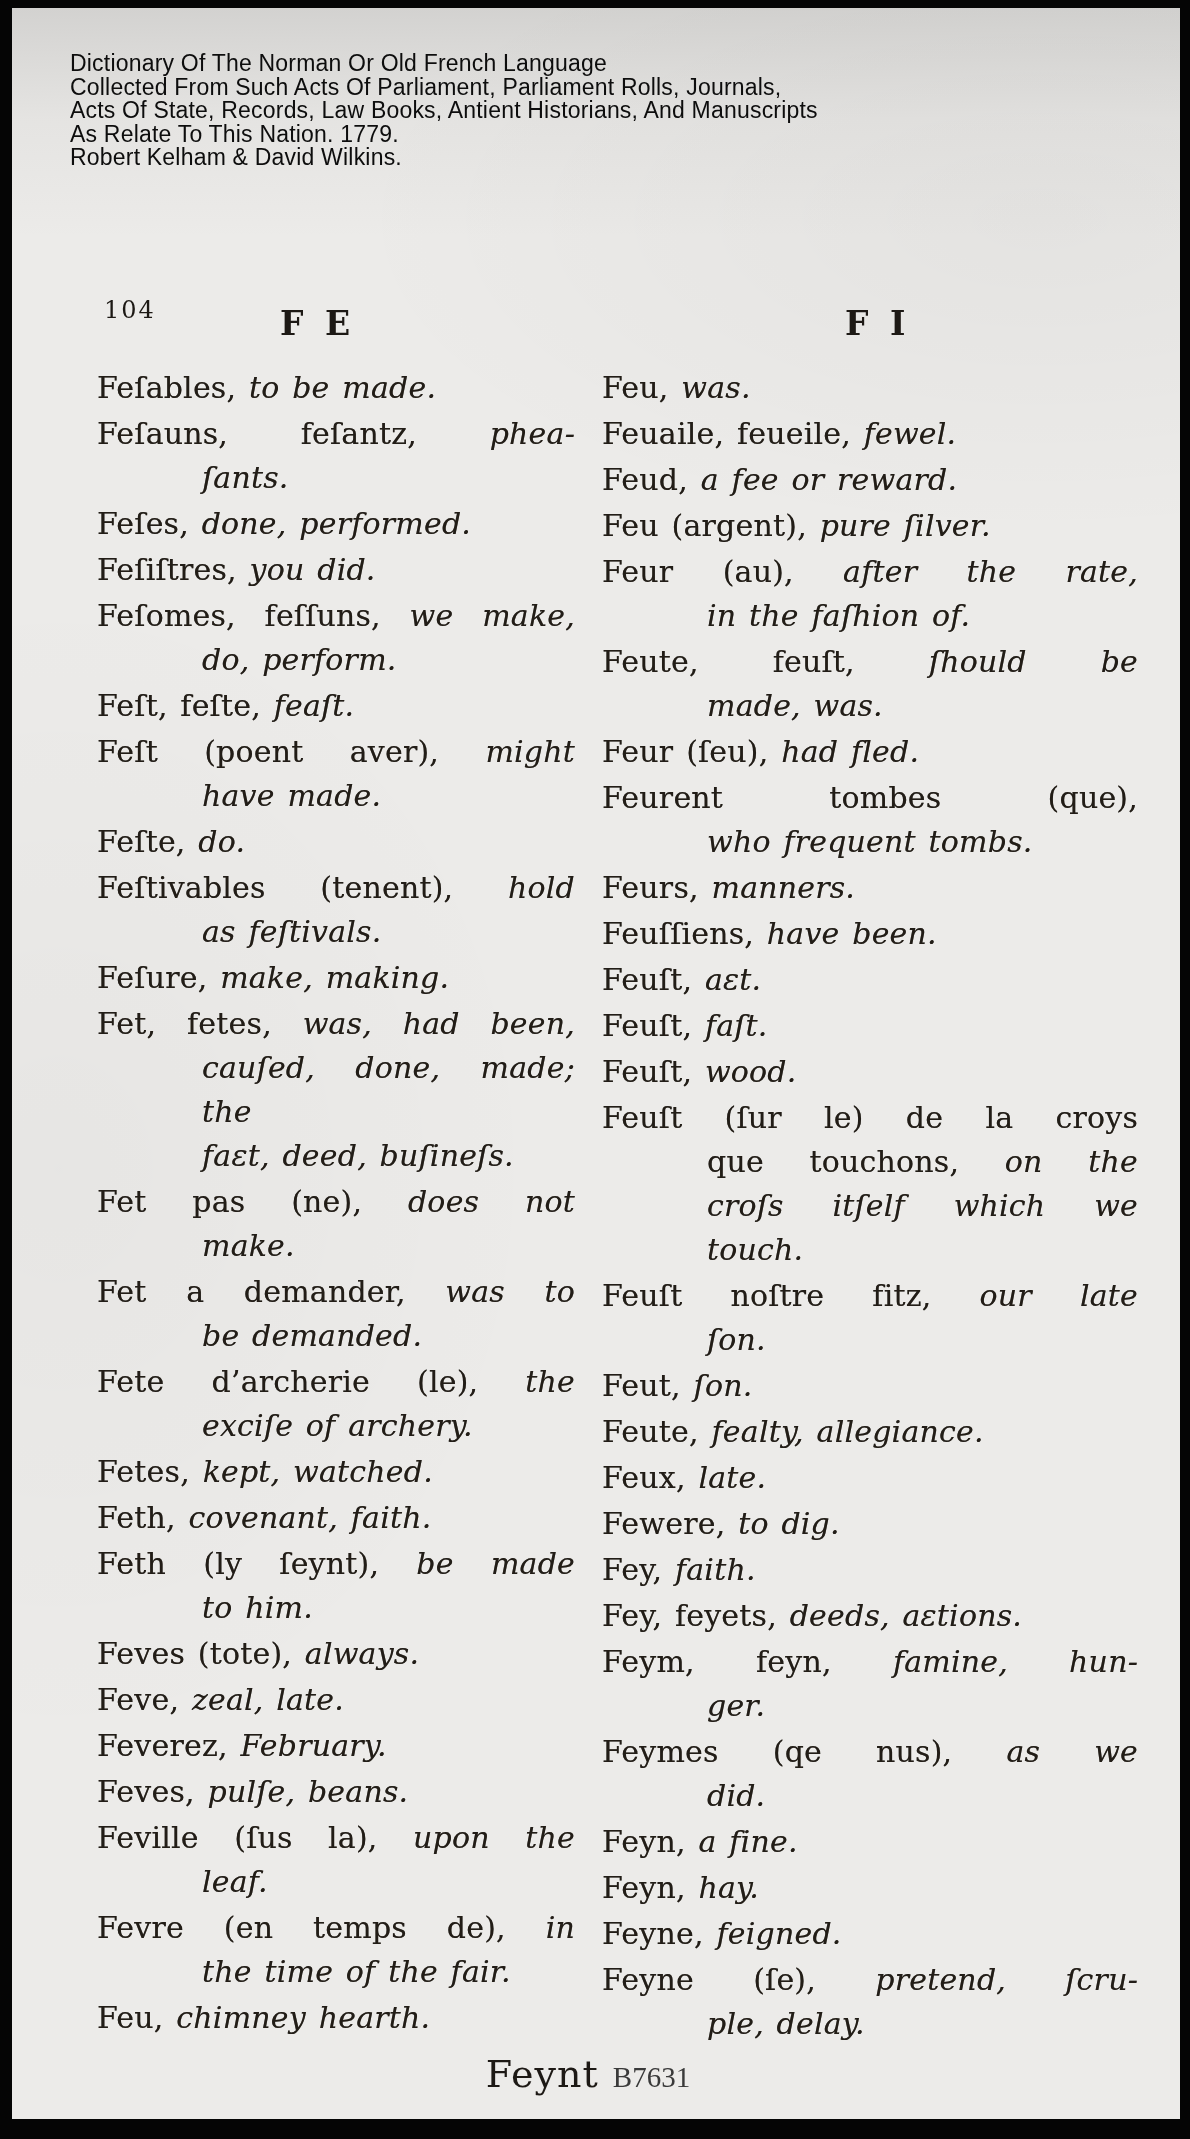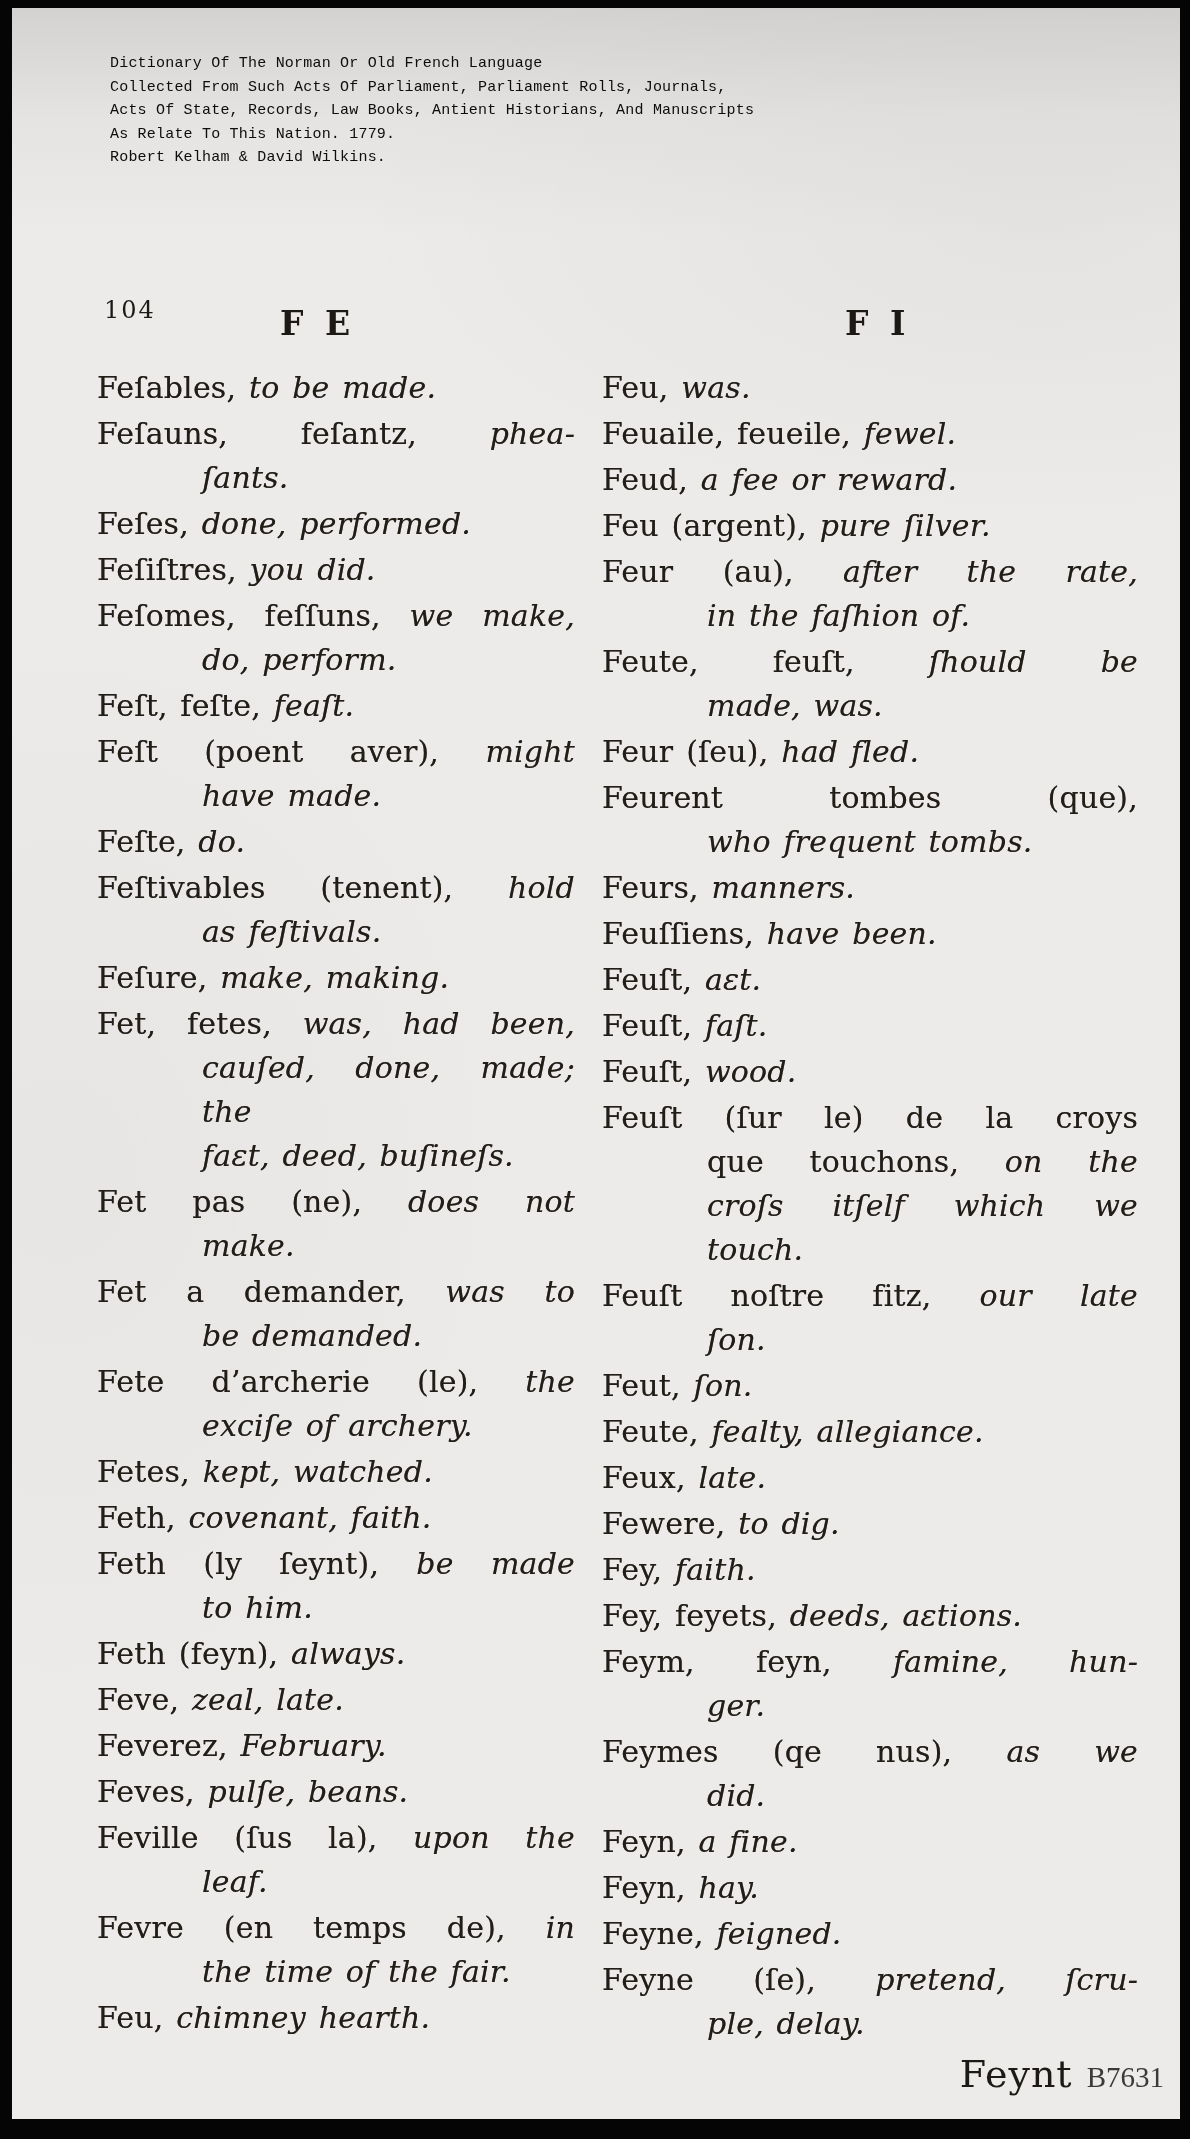--- a/index.html
+++ b/index.html
@@ -15,23 +15,23 @@
     box-sizing:border-box;
     overflow:hidden;
     background:
       linear-gradient(180deg, rgba(110,110,108,0.20) 0px, rgba(110,110,108,0.06) 110px, rgba(0,0,0,0) 230px),
       radial-gradient(ellipse 700px 320px at 88% 10%, rgba(0,0,0,0.035), rgba(0,0,0,0)),
       radial-gradient(ellipse 500px 600px at 4% 55%, rgba(0,0,0,0.025), rgba(0,0,0,0)),
       #ecebe9;
   }
   
   .annotation{
-    margin:44px 0 0 98px;
-    font-family:Liberation Mono, monospace;
-    font-size:15px;
+    margin:44px 0 0 58px;
+    font-family:Liberation Sans, sans-serif;
+    font-size:23px;
     line-height:23.5px;
     color:#0d0d0d;
     letter-spacing:0.2px;
   }
   
   .page-head{
     position:relative;
     margin-top:122px;
     height:42px;
     font-family:"DejaVu Serif",serif;
@@ -67,21 +67,21 @@
     letter-spacing:0.2px;
     text-shadow:0 0 0.5px rgba(20,16,10,0.55);
   }
   .line{display:block;text-align:justify;}
   .entry .line:not(:first-child){padding-left:105px;}
   .entry .line:not(:last-child){text-align-last:justify;}
   .term{font-style:normal;}
   .gloss{font-style:italic;}
   
   .catchword-row{
-    display:flex;justify-content:flex-end;align-items:baseline;
+    display:flex;justify-content:center;align-items:baseline;
     gap:14px;padding-right:16px;margin-top:4px;
   }
   .catchword{
     font-family:"DejaVu Serif",serif;
     font-size:38px;color:#1d1915;
     letter-spacing:1px;
   }
   .watermark{
     font-family:Liberation Serif, serif;
     font-size:29px;color:#3a3a3a;
@@ -164,21 +164,21 @@
             <span class="line"><span class="term">Fetes,</span> <span class="gloss">kept, watched.</span></span>
           </p>
           <p class="entry">
             <span class="line"><span class="term">Feth,</span> <span class="gloss">covenant, faith.</span></span>
           </p>
           <p class="entry">
             <span class="line"><span class="term">Feth (ly ſeynt),</span> <span class="gloss">be made</span></span>
             <span class="line"><span class="gloss">to him.</span></span>
           </p>
           <p class="entry">
-            <span class="line"><span class="term">Feth (feyn),</span> <span class="gloss">always.</span></span>
+            <span class="line"><span class="term">Feves (tote),</span> <span class="gloss">always.</span></span>
           </p>
           <p class="entry">
             <span class="line"><span class="term">Feve,</span> <span class="gloss">zeal, late.</span></span>
           </p>
           <p class="entry">
             <span class="line"><span class="term">Feverez,</span> <span class="gloss">February.</span></span>
           </p>
           <p class="entry">
             <span class="line"><span class="term">Feves,</span> <span class="gloss">pulſe, beans.</span></span>
           </p>

